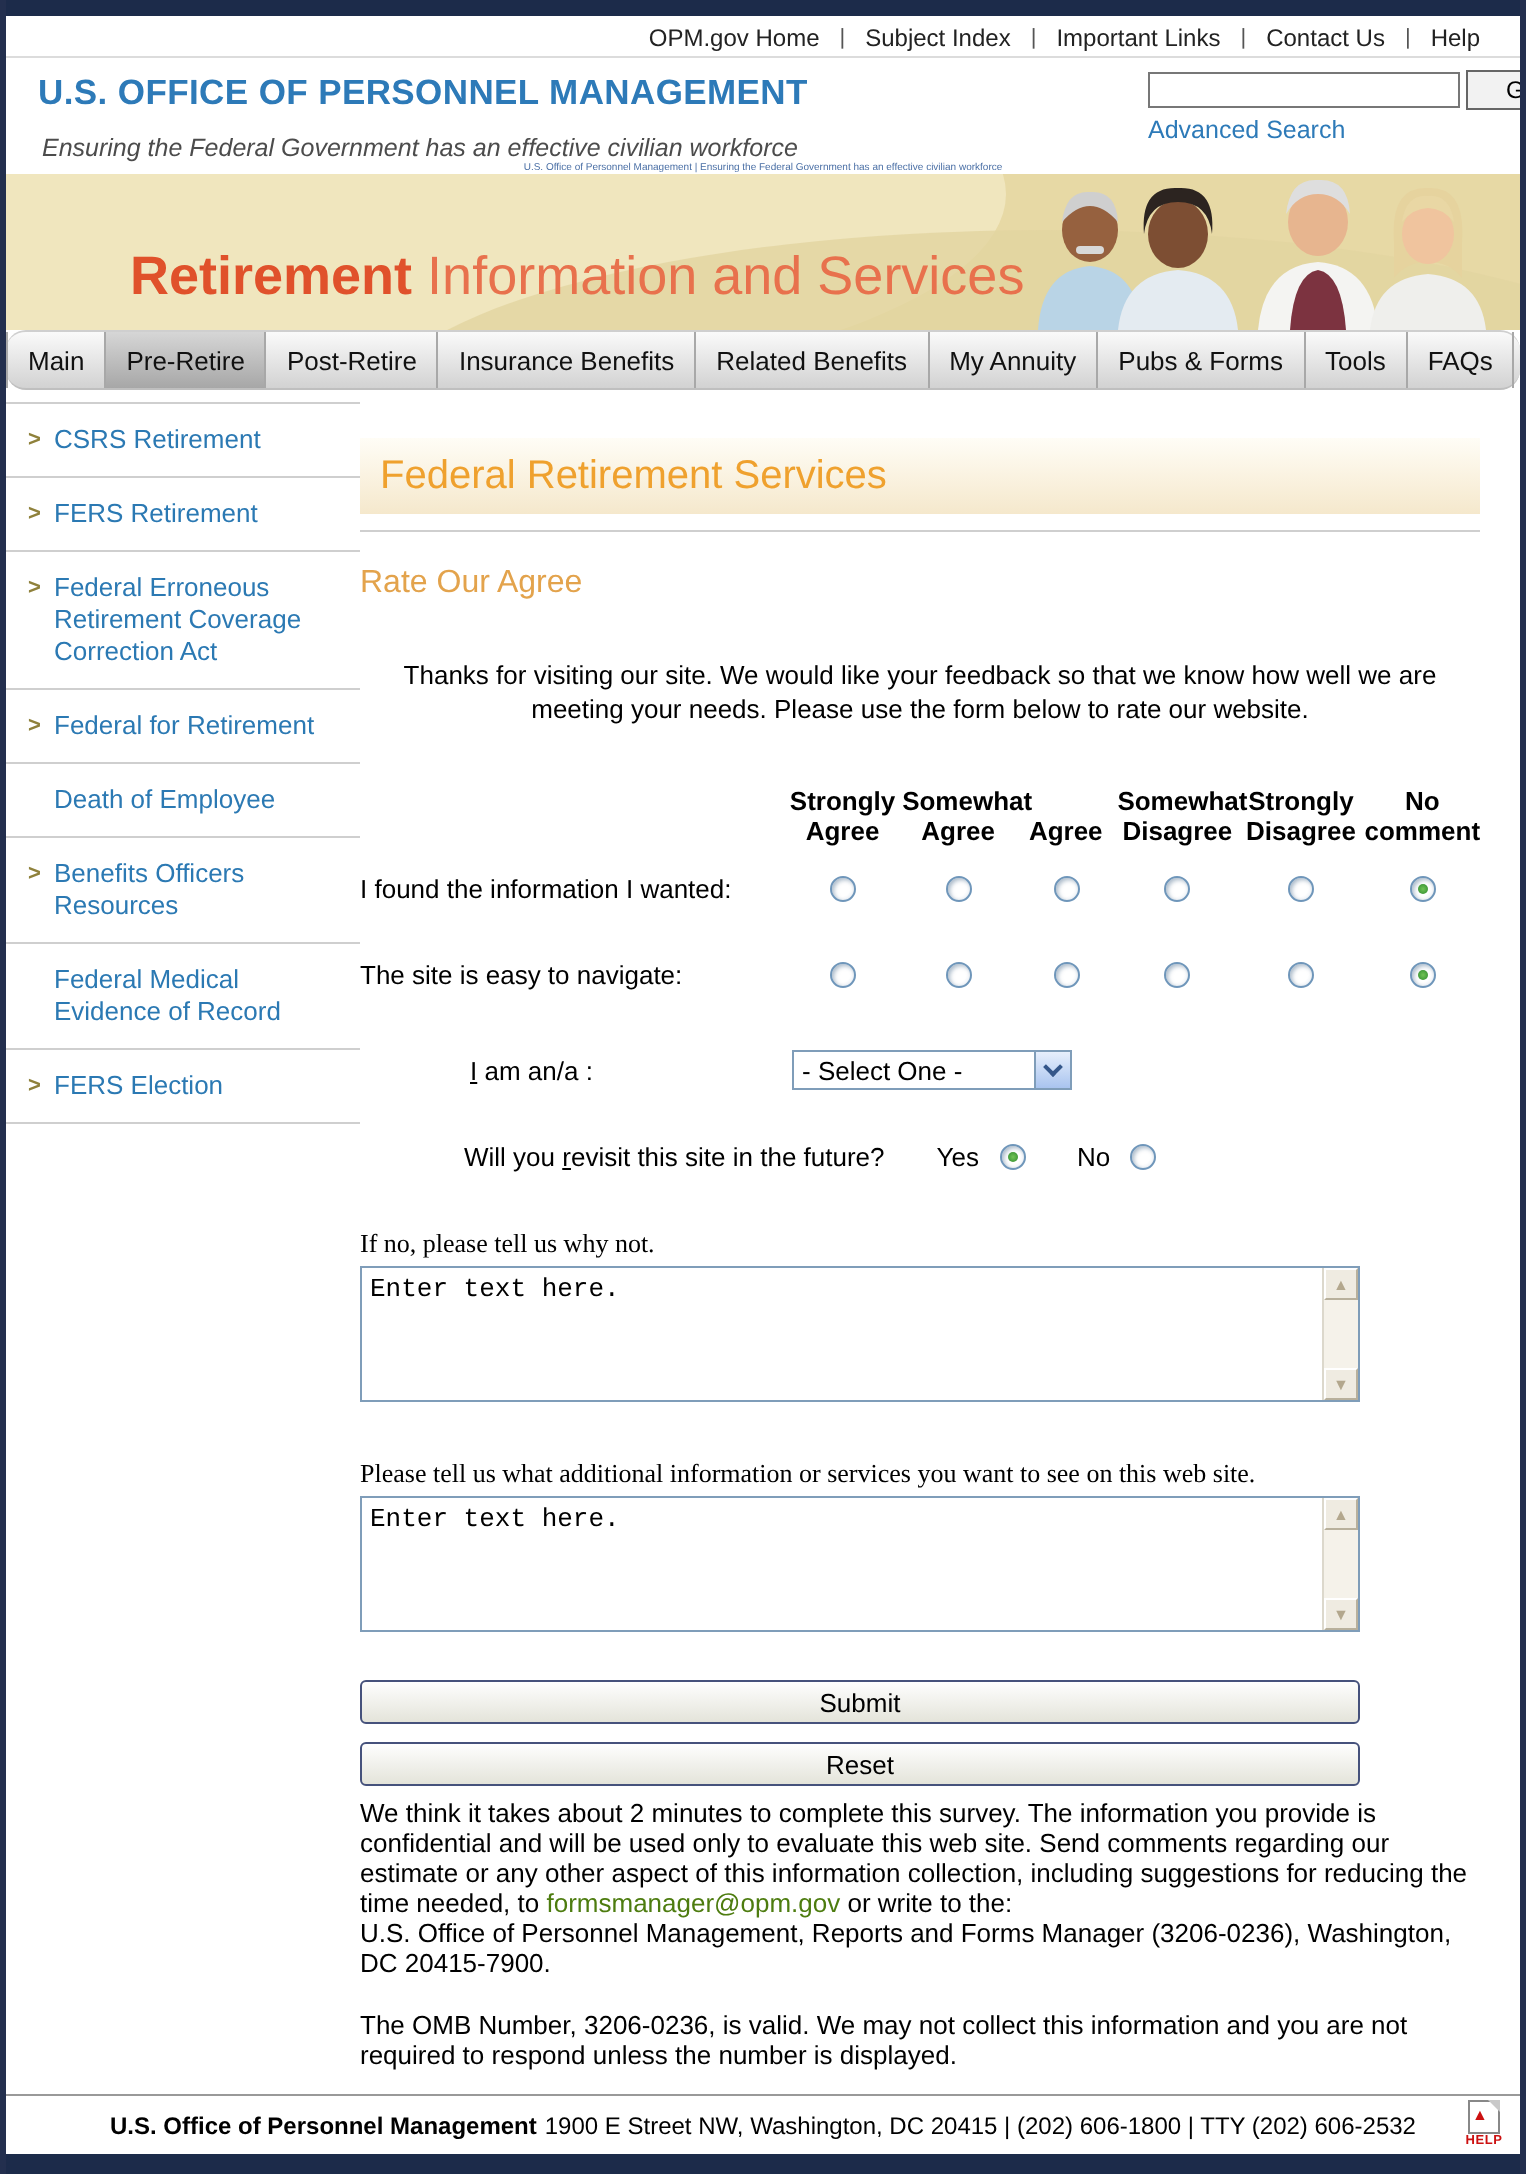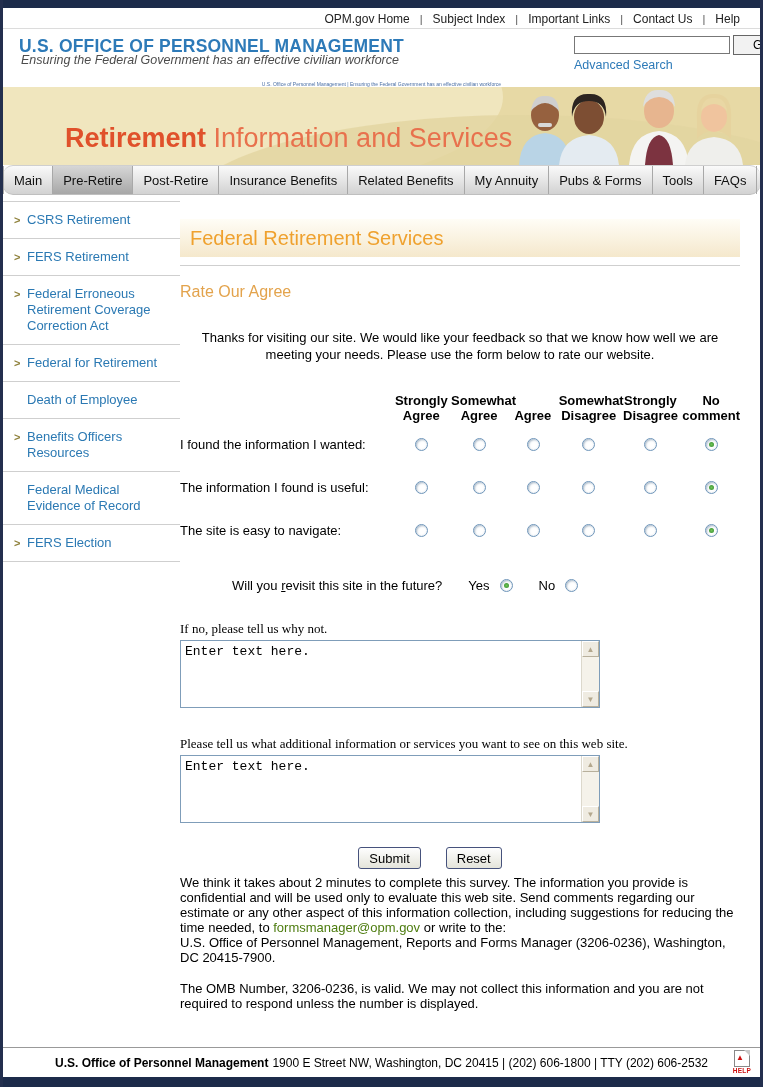--- a/index.html
+++ b/index.html
@@ -8,21 +8,21 @@
   
   .navy-strip{height:8px;background:#1c2b4a;flex:none;}
   .navy-strip.bottom{height:10px;margin-top:0;}
   
   .utilbar{display:flex;justify-content:flex-end;align-items:center;padding:4px 10px 2px 0;border-bottom:1px solid #dcdcdc;}
   .utilbar a{font-size:12px;color:#222;text-decoration:none;padding:0 10px;}
   .utilbar .sep{color:#555;font-size:11px;}
   
   .header{position:relative;height:52px;flex:none;}
   .agency{position:absolute;left:16px;top:7px;font-size:17.5px;font-weight:bold;color:#2d7ab8;letter-spacing:.2px;}
-  .tagline{position:absolute;left:18px;top:24px;font-size:12.5px;font-style:italic;color:#4c4c4c;}
+  .tagline{position:absolute;left:18px;top:38px;font-size:12.5px;font-style:italic;color:#4c4c4c;}
   .searchwrap{position:absolute;right:8px;top:6px;width:178px;}
   .searchrow{display:flex;align-items:center;gap:3px;}
   .searchrow input{width:148px;height:16px;border:1px solid #777;font-size:12px;padding:0 3px;}
   .go-btn{height:20px;min-width:22px;font-size:12px;background:#f2f2f2;border:1px solid #666;padding:0 19px;cursor:pointer;text-align:center;}
   .adv{font-size:12.5px;color:#2d7ab8;text-decoration:none;display:inline-block;margin-top:3px;}
   .micro{font-size:5px;color:#4a6fa5;text-align:center;line-height:6px;height:6px;overflow:hidden;flex:none;}
   
   .banner{height:78px;background:#e7d9a5;position:relative;overflow:hidden;flex:none;}
   .banner .swirl1{position:absolute;left:-120px;top:-90px;width:620px;height:200px;border-radius:50%;background:rgba(248,240,212,.55);}
   .banner .swirl2{position:absolute;left:180px;top:28px;width:680px;height:190px;border-radius:50%;background:rgba(226,212,160,.8);}
@@ -68,27 +68,27 @@
   .selectbox{width:140px;height:20px;border:1px solid #7f9db9;background:#fff;display:flex;align-items:stretch;cursor:pointer;box-sizing:border-box;}
   .sel-text{flex:1;display:flex;align-items:center;padding-left:4px;font-size:13px;}
   .sel-btn{width:17px;background:linear-gradient(#e7effc,#a9c4ef);border-left:1px solid #7f9db9;display:flex;align-items:center;justify-content:center;}
   .chev{width:5px;height:5px;border-right:2px solid #35578a;border-bottom:2px solid #35578a;transform:rotate(45deg);margin-top:-3px;}
   
   .revisit-row{display:flex;align-items:center;margin-top:26px;margin-left:52px;gap:0;}
   .revisit-row .q u{text-decoration:underline;}
   .revisit-row .opt{margin-left:26px;display:flex;align-items:center;gap:10px;}
   
   .ta-label{margin-top:28px;font-family:Liberation Serif, serif;}
-  .fake-ta{margin-top:3px;width:420px;height:68px;border:1px solid #7f9db9;background:#fff;display:flex;box-sizing:border-box;}
+  .fake-ta{margin-top:3px;width:500px;height:68px;border:1px solid #7f9db9;background:#fff;display:flex;box-sizing:border-box;}
   .ta-text{flex:1;font-family:"Liberation Mono","DejaVu Sans Mono",monospace;font-size:13px;padding:3px 4px;color:#000;}
   .sbar{width:17px;background:#f5f2ea;border-left:1px solid #dcd8cc;display:flex;flex-direction:column;justify-content:space-between;}
   .sbtn{height:16px;background:#efebe1;border:1px solid #fff;border-bottom-color:#b8b09c;border-right-color:#b8b09c;
         display:flex;align-items:center;justify-content:center;font-size:8px;color:#b3a78d;box-sizing:border-box;cursor:pointer;}
   
-  .btn-row{width:500px;display:flex;justify-content:center;gap:25px;margin-top:24px;}
+  .btn-row{width:500px;display:flex;justify-content:center;gap:9px;margin-top:24px;flex-direction:column;}
   .xp-btn{min-width:54px;height:22px;font-size:13px;font-family:"Liberation Sans",sans-serif;
           background:linear-gradient(#fefefe,#e4e4da);border:1px solid #46527c;border-radius:3px;cursor:pointer;padding:0 10px;}
   
   .para{margin-top:6px;line-height:15px;}
   .para a{color:#4d7c0f;text-decoration:none;}
   .para.omb{margin-top:16px;}
   
   .footer{margin-top:auto;flex:none;}
   .footer-rule{border:none;border-top:1px solid #999;margin:0;}
   .footer-row{position:relative;height:29px;display:flex;align-items:center;justify-content:center;font-size:12px;}
@@ -251,63 +251,51 @@
               <span class="radio"></span>
             </div>
           <div class="scell c5">
               <span class="radio"></span>
             </div>
           <div class="scell c6">
               <span class="radio checked"></span>
             </div>
         </div>
         <div class="srow">
-          <div class="scell label">The information I found is useful:</div>
+          <div class="scell label">The site is easy to navigate:</div>
           <div class="scell c1">
               <span class="radio"></span>
             </div>
           <div class="scell c2">
               <span class="radio"></span>
             </div>
           <div class="scell c3">
               <span class="radio"></span>
             </div>
           <div class="scell c4">
               <span class="radio"></span>
             </div>
           <div class="scell c5">
               <span class="radio"></span>
             </div>
           <div class="scell c6">
               <span class="radio checked"></span>
             </div>
         </div>
-        <div class="srow">
-          <div class="scell label">The site is easy to navigate:</div>
-          <div class="scell c1">
-              <span class="radio"></span>
-            </div>
-          <div class="scell c2">
-              <span class="radio"></span>
-            </div>
-          <div class="scell c3">
-              <span class="radio"></span>
-            </div>
-          <div class="scell c4">
-              <span class="radio"></span>
-            </div>
-          <div class="scell c5">
-              <span class="radio"></span>
-            </div>
-          <div class="scell c6">
-              <span class="radio checked"></span>
-            </div>
-        </div>
-      </div>
-
+      </div>
+
+      <div class="role-row">
+        <div class="role-label"><u>I</u><span> am an/a :</span></div>
+        <div class="selectbox">
+          <div class="sel-text">- Select One -</div>
+          <div class="sel-btn">
+              <span class="chev"></span>
+            </div>
+        </div>
+      </div>
 
       <div class="revisit-row">
         <span class="q"><span>Will you </span><u>r</u><span>evisit this site in the future?</span></span>
         <span class="opt">
             <span>Yes</span>
             <span class="radio checked"></span>
           </span>
         <span class="opt">
             <span>No</span>
             <span class="radio"></span>

